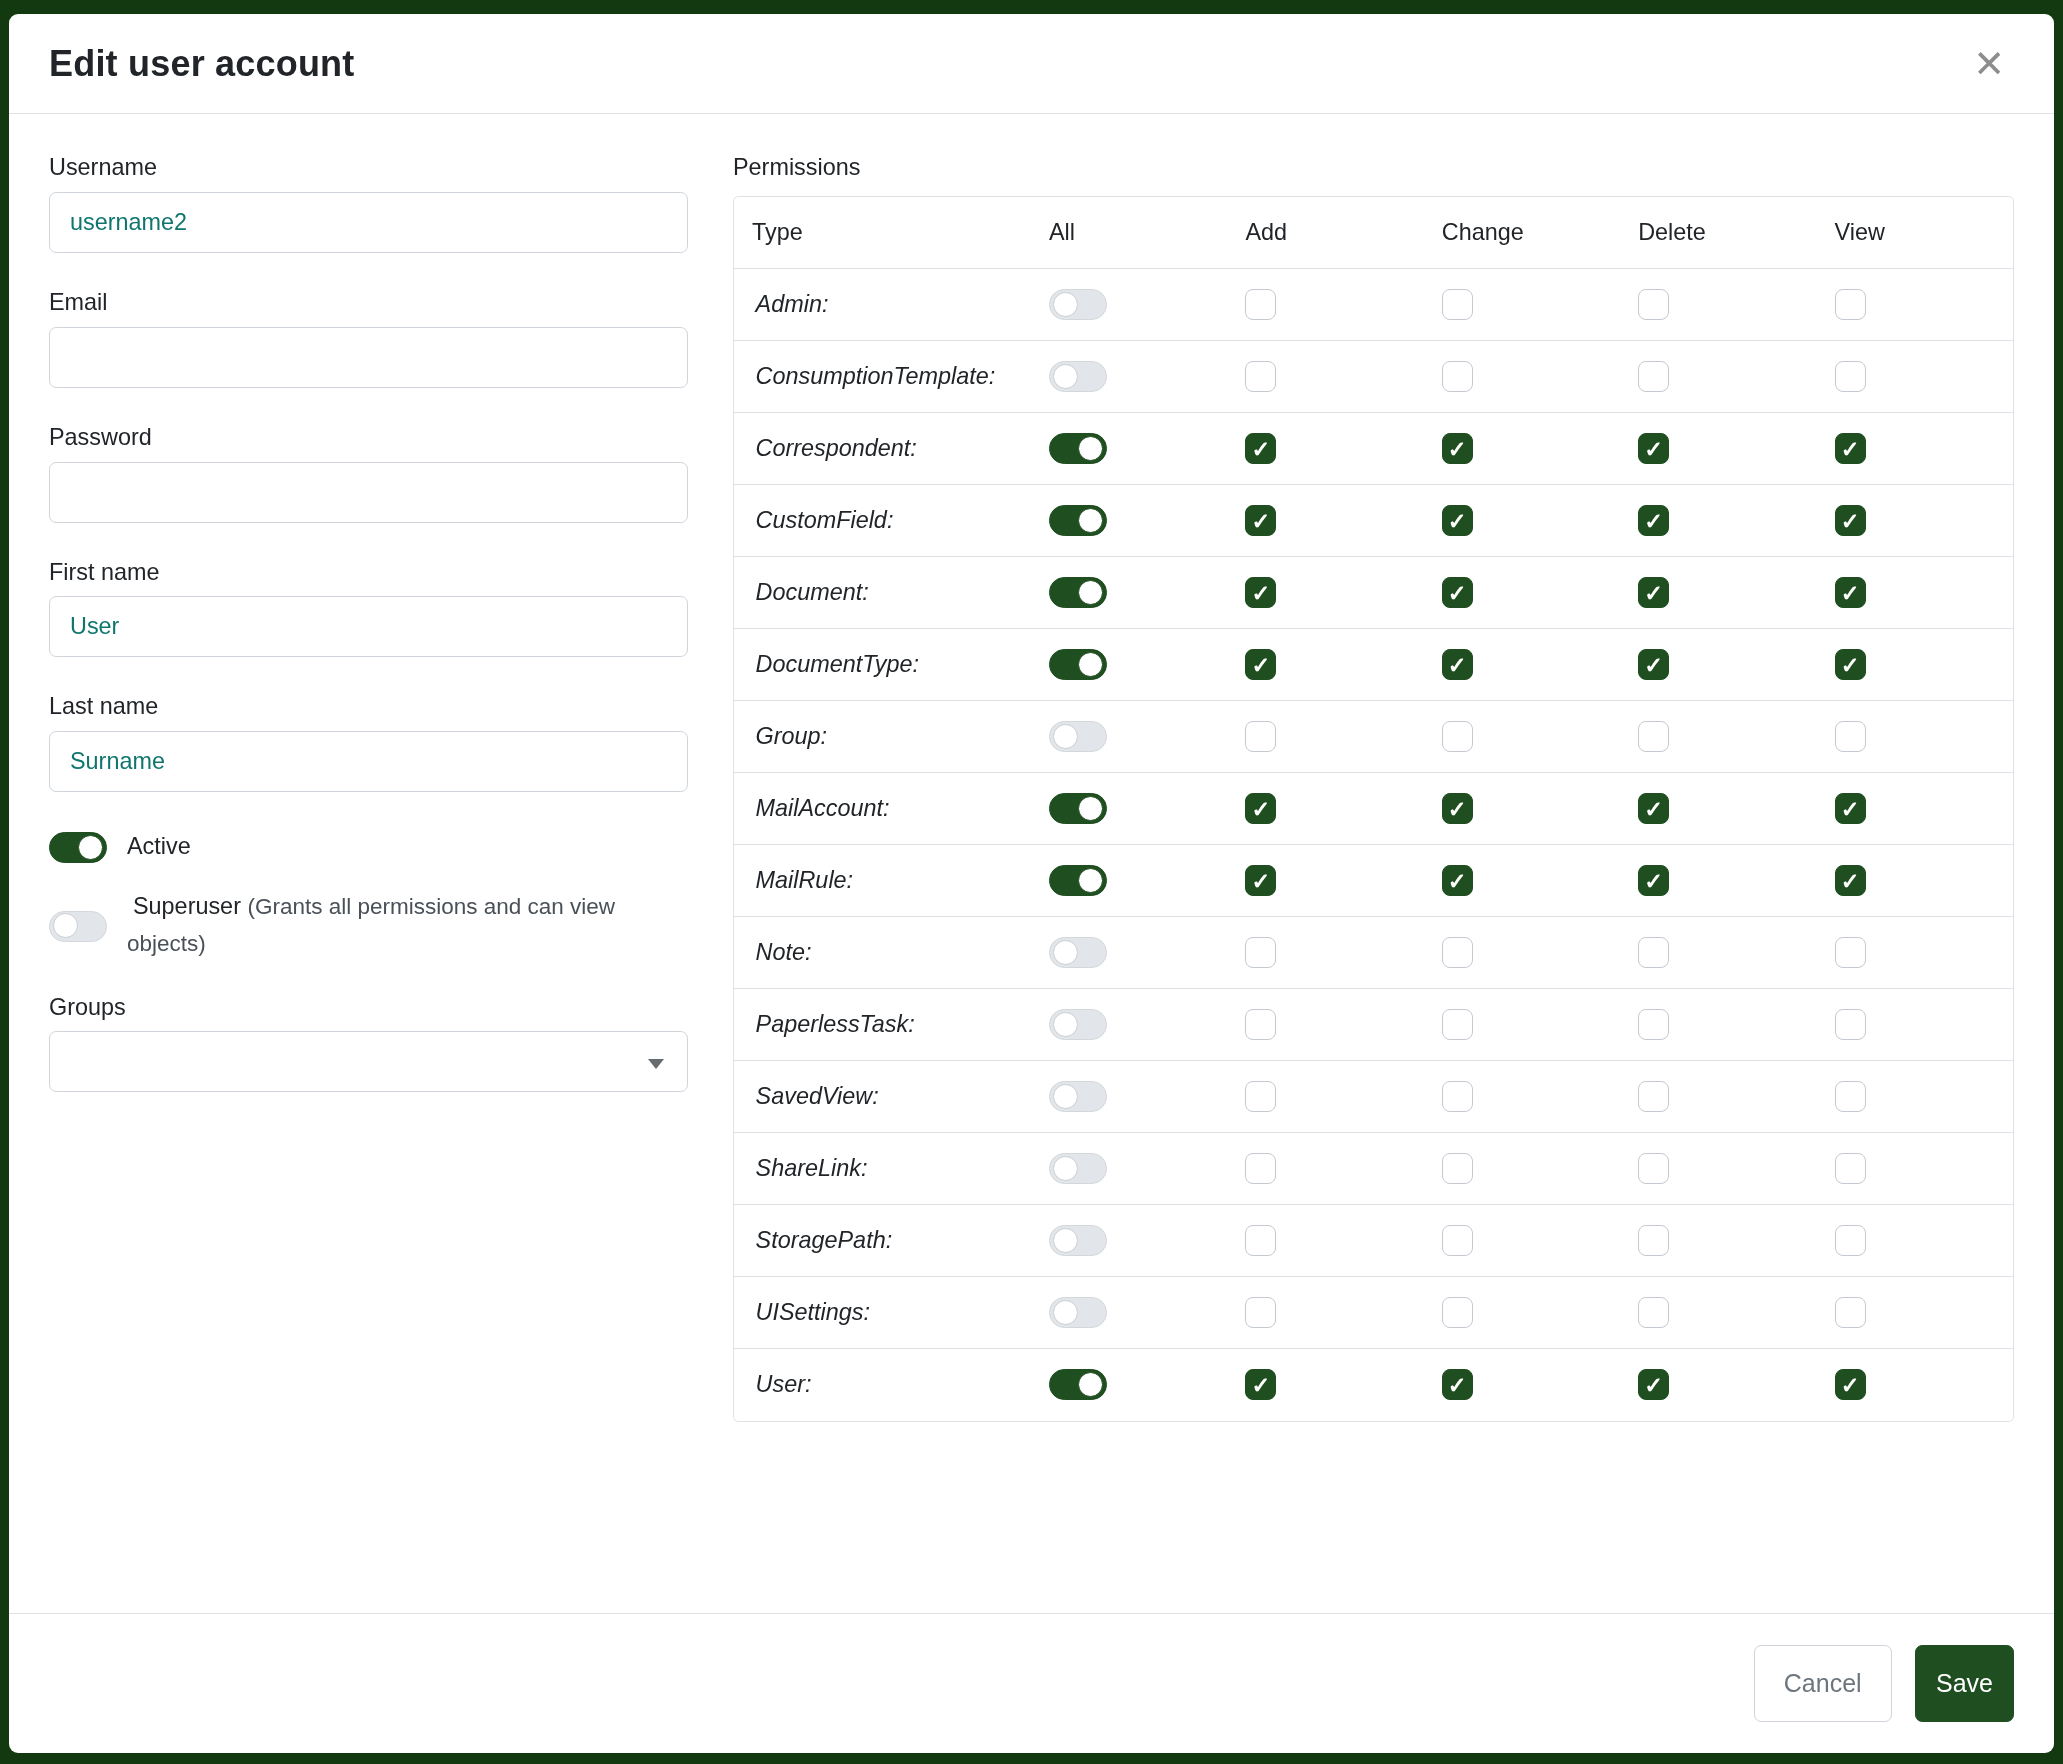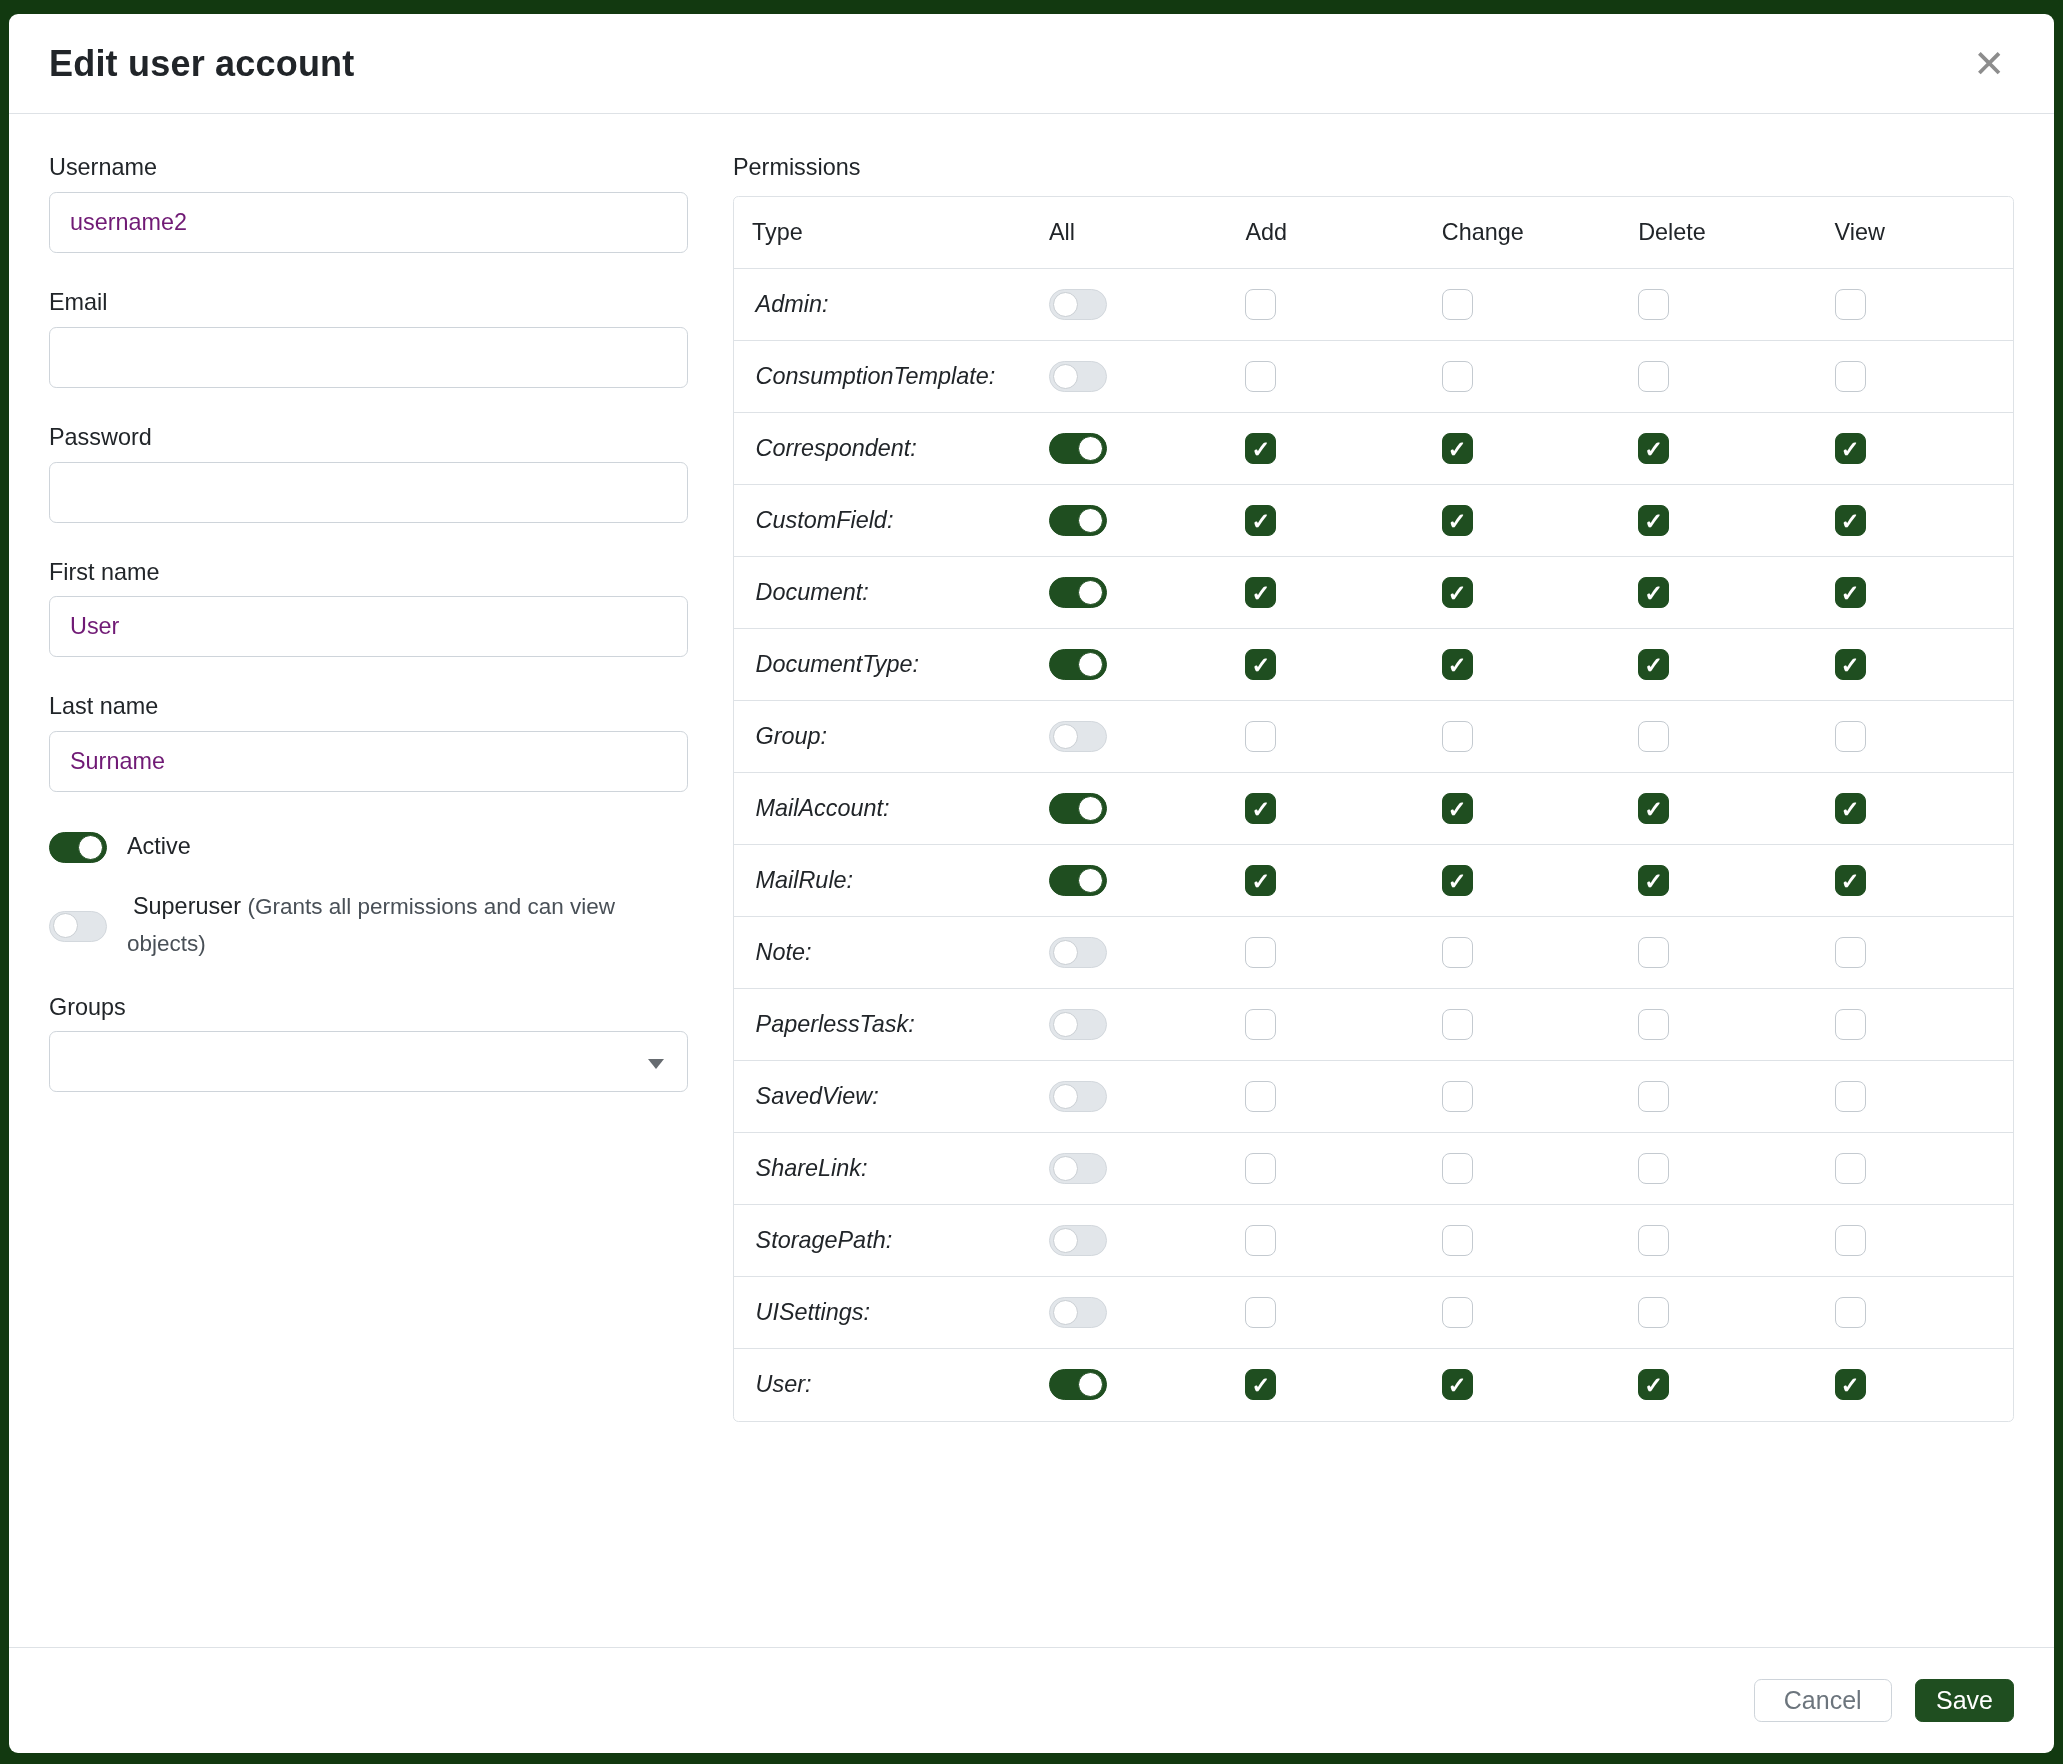--- a/index.html
+++ b/index.html
@@ -25,21 +25,21 @@
     color:#8d8d8d; cursor:pointer; padding:5.4px 9px; font-family:inherit;
   }
   .modal-body { flex:1; display:flex; gap:45px; padding:40px; overflow:hidden; }
   .left-col { width:639px; flex:none; }
   .right-col { flex:1; }
 
   .field { margin-bottom:36px; }
   .field .lbl { display:block; font-size:23.4px; margin-bottom:10.8px; }
   .text-input {
     width:100%; height:61px; border:0.9px solid #ced4da; border-radius:7.2px;
-    padding:0 20px; font-size:23.4px; font-family:inherit; color:#701a75;
+    padding:0 20px; font-size:23.4px; font-family:inherit; color:#0f766e;
     background:#fff; outline:none;
   }
 
   .switch {
     display:inline-block; position:relative; width:58px; height:31px;
     border-radius:15.3px; background:#e2e6ea; border:0.9px solid #d3d8dd;
     flex:none; vertical-align:middle; cursor:pointer;
   }
   .switch .knob {
     position:absolute; top:1.8px; left:2.7px; width:25px; height:25px;
@@ -78,21 +78,21 @@
     border:0.9px solid #c4cad0; background:#fff; cursor:pointer;
     text-align:center; line-height:31px; font-size:22.5px; font-weight:700;
     color:#fff; vertical-align:middle;
   }
   .checkbox.checked { background:#1f4e20; border-color:#1f4e20; }
 
   .modal-footer {
     flex:none; border-top:0.9px solid #dee2e6; padding:31px 40px;
     display:flex; justify-content:flex-end; gap:23.4px; align-items:center;
   }
-  .btn { height:43px; border-radius:7.2px; font-size:25px; font-family:inherit; cursor:pointer; }
+  .btn { height:77px; border-radius:7.2px; font-size:25px; font-family:inherit; cursor:pointer; }
   .btn-cancel { background:#fff; border:0.9px solid #ced4da; color:#6c757d; padding:0 29px; }
   .btn-save { background:#1f4e20; border:0.9px solid #1f4e20; color:#fff; padding:0 20px; }
 </style>
 </head>
 <body>
 
 <div class="modal">
 
   <div class="modal-header">
     <div class="modal-title">Edit user account</div>

